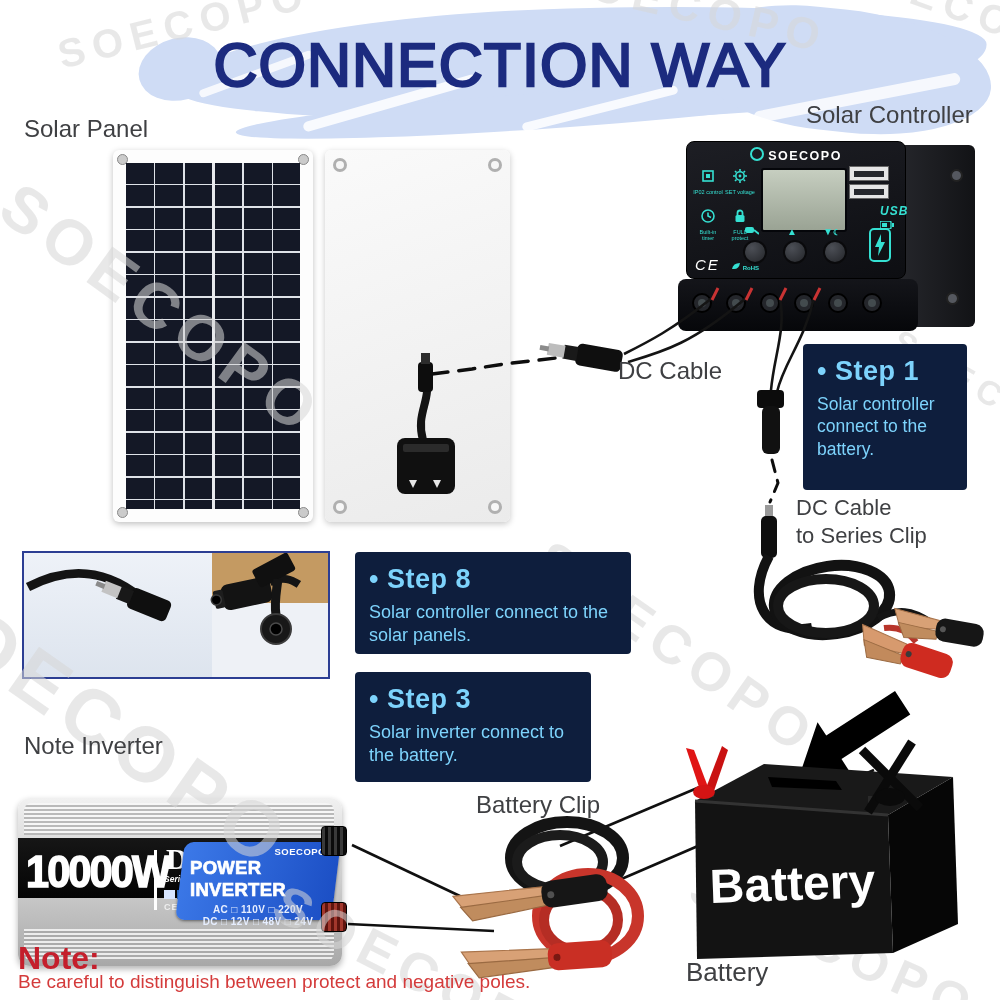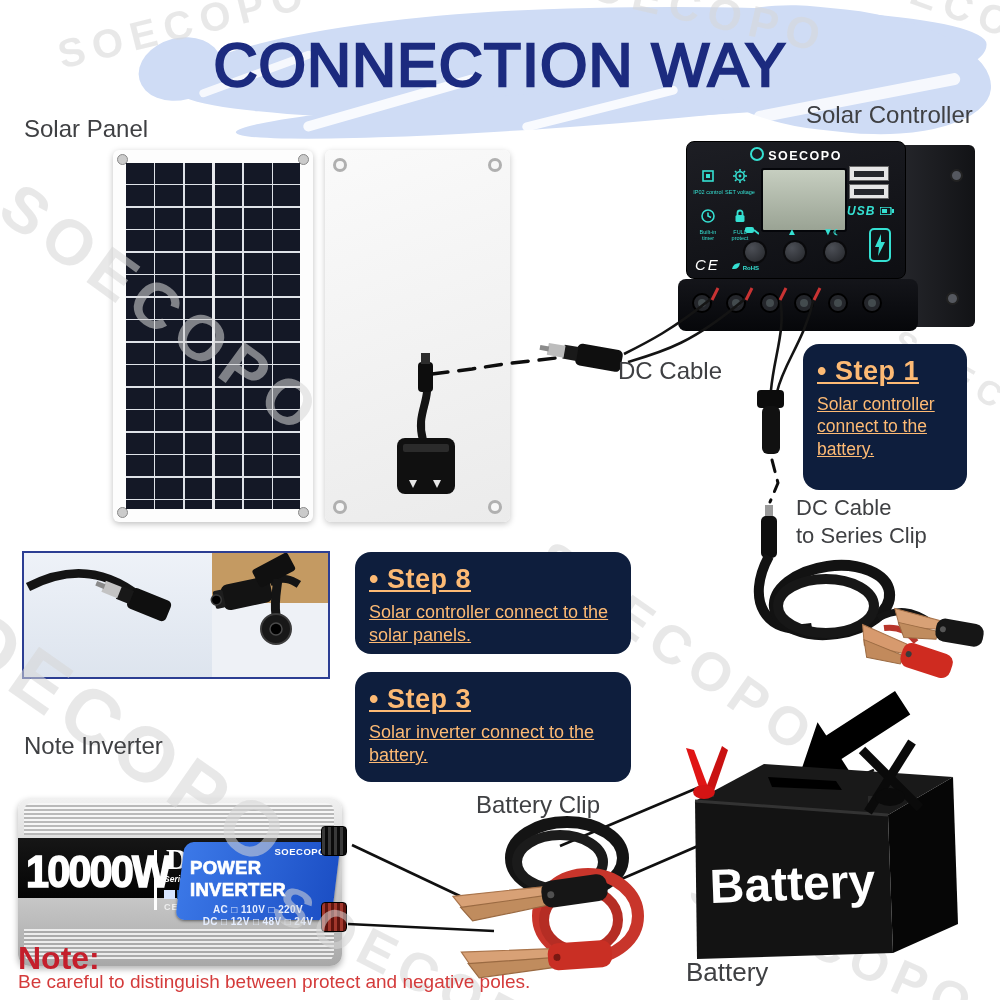--- a/index.html
+++ b/index.html
@@ -10,21 +10,21 @@
   .streak{position:absolute;background:#fff;z-index:0;border-radius:6px;}
   
   .wm{position:absolute;font-weight:bold;color:#d7d7d7;opacity:.55;letter-spacing:8px;white-space:nowrap;pointer-events:none;}
   .wm-top{z-index:1;}
   .wm-mid{z-index:5;}
   
   .title{position:absolute;left:0;right:0;top:30px;text-align:center;font-size:61px;font-weight:normal;
          color:#1c2b7f;-webkit-text-stroke:2.4px #1c2b7f;letter-spacing:1px;z-index:3;}
   .lbl{position:absolute;color:#3f4043;font-size:24px;z-index:8;line-height:1.25;}
   
-  .step{position:absolute;background:#0e1e3d;color:#fdba74;border-radius:16px;z-index:7;padding:12px 14px;box-sizing:border-box;text-decoration:underline;}
+  .step{position:absolute;background:#0e1e3d;color:#7dd3fc;border-radius:4px;z-index:7;padding:12px 14px;box-sizing:border-box;}
   .step h2{margin:0 0 6px 0;font-size:27px;font-weight:bold;letter-spacing:.5px;}
   .step p{margin:0;font-size:18px;line-height:1.28;}
   
   .panel-front{position:absolute;left:113px;top:150px;width:200px;height:372px;background:#fdfdfd;border-radius:6px;
      box-shadow:0 2px 6px rgba(0,0,0,.25);z-index:2;}
   .panel-cells{position:absolute;left:13px;top:13px;right:13px;bottom:13px;background-color:#141826;
      background-image:
        linear-gradient(#e8eaee,#e8eaee),
        repeating-linear-gradient(to right,transparent 0 28px,#dfe2e8 28px 29.5px),
        repeating-linear-gradient(to bottom,transparent 0 21px,#dfe2e8 21px 22.5px);
@@ -40,21 +40,21 @@
   .ctl-body{position:absolute;left:8px;top:8px;width:218px;height:136px;background:linear-gradient(165deg,#1d1e24,#0d0e12);
      border-radius:8px;border:1px solid #000;}
   .ctl-brand{position:absolute;left:0;right:0;top:5px;text-align:center;color:#fff;font-size:12.5px;font-weight:bold;letter-spacing:1.5px;}
   .ctl-logo{display:inline-block;width:10px;height:10px;border:2px solid #35e0d2;border-radius:50%;vertical-align:-1px;margin-right:4px;}
   .tile{position:absolute;width:30px;text-align:center;color:#35e0d2;}
   .tile .t-lbl{font-size:5.5px;line-height:1.15;display:block;margin-top:1px;}
   .lcd{position:absolute;left:74px;top:26px;width:82px;height:60px;background:linear-gradient(180deg,#c6cec0,#9aa394);
      border:2px solid #05060a;border-radius:3px;}
   .usb-port{position:absolute;width:40px;height:15px;background:#e6e6e6;border:1px solid #666;box-sizing:border-box;}
   .usb-port::after{content:"";position:absolute;left:4px;top:4px;right:4px;bottom:3px;background:#26282d;}
-  .usb-lbl{position:absolute;left:160px;top:62px;color:#35e0d2;font-size:12px;font-weight:bold;font-style:italic;letter-spacing:1px;}
+  .usb-lbl{position:absolute;left:160px;top:62px;color:#35e0d2;font-size:12px;font-weight:bold;font-style:italic;letter-spacing:1px;padding-left:33px;}
   .btn{position:absolute;width:24px;height:24px;border-radius:50%;background:radial-gradient(circle at 35% 30%,#4c4f56,#232529);border:2px solid #0a0a0c;box-sizing:border-box;}
   .btn-glyph{position:absolute;color:#35e0d2;font-size:10px;font-weight:bold;}
   .phone{position:absolute;left:182px;top:86px;width:22px;height:34px;border:2px solid #35e0d2;border-radius:5px;box-sizing:border-box;}
   .ce-row{position:absolute;left:8px;top:114px;color:#fff;font-size:15px;font-style:italic;letter-spacing:2px;}
   .rohs{position:absolute;left:44px;top:120px;color:#35e0d2;font-size:6px;font-weight:bold;}
   .ctl-base{position:absolute;left:0px;top:146px;width:240px;height:52px;background:linear-gradient(#14151a,#06070a);border-radius:8px;}
   .term{position:absolute;top:14px;width:20px;height:20px;border-radius:50%;background:#24262b;border:2px solid #000;box-sizing:border-box;}
   .term::after{content:"";position:absolute;left:4px;top:4px;width:8px;height:8px;border-radius:50%;background:#434b4e;}
   
   .photo{position:absolute;left:22px;top:551px;width:308px;height:128px;border:2px solid #2c3e93;box-sizing:border-box;z-index:2;
@@ -252,21 +252,21 @@
   </div>
 
   <div class="step" style="left:803px;top:344px;width:164px;height:146px;">
     <h2>• Step 1</h2>
     <p style="font-size:17.5px;">Solar controller connect to the battery.</p>
   </div>
   <div class="step" style="left:355px;top:552px;width:276px;height:102px;">
     <h2>• Step 8</h2>
     <p>Solar controller connect to the solar panels.</p>
   </div>
-  <div class="step" style="left:355px;top:672px;width:276px;height:110px;">
+  <div class="step" style="left:355px;top:672px;width:236px;height:110px;">
     <h2>• Step 3</h2>
     <p>Solar inverter connect to the battery.</p>
   </div>
 
   <div class="photo">
     <div class="photo-right"></div>
     <svg width="304" height="124" viewBox="0 0 304 124" style="position:absolute;left:0;top:0;">
       <path d="M 4 34 C 50 10 86 20 116 44" stroke="#141414" stroke-width="9" fill="none"></path>
       <g transform="translate(126,52) rotate(22)">
         <rect x="-22" y="-11" width="42" height="22" rx="5" fill="#0f0f0f"></rect>

